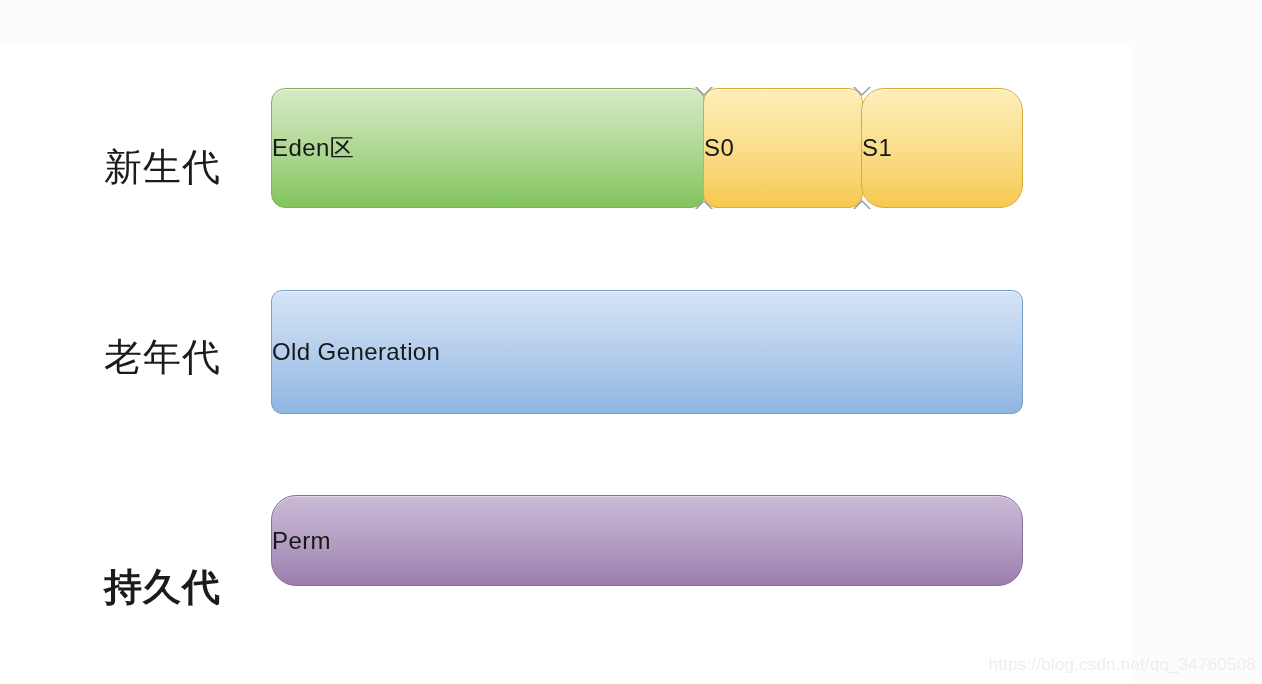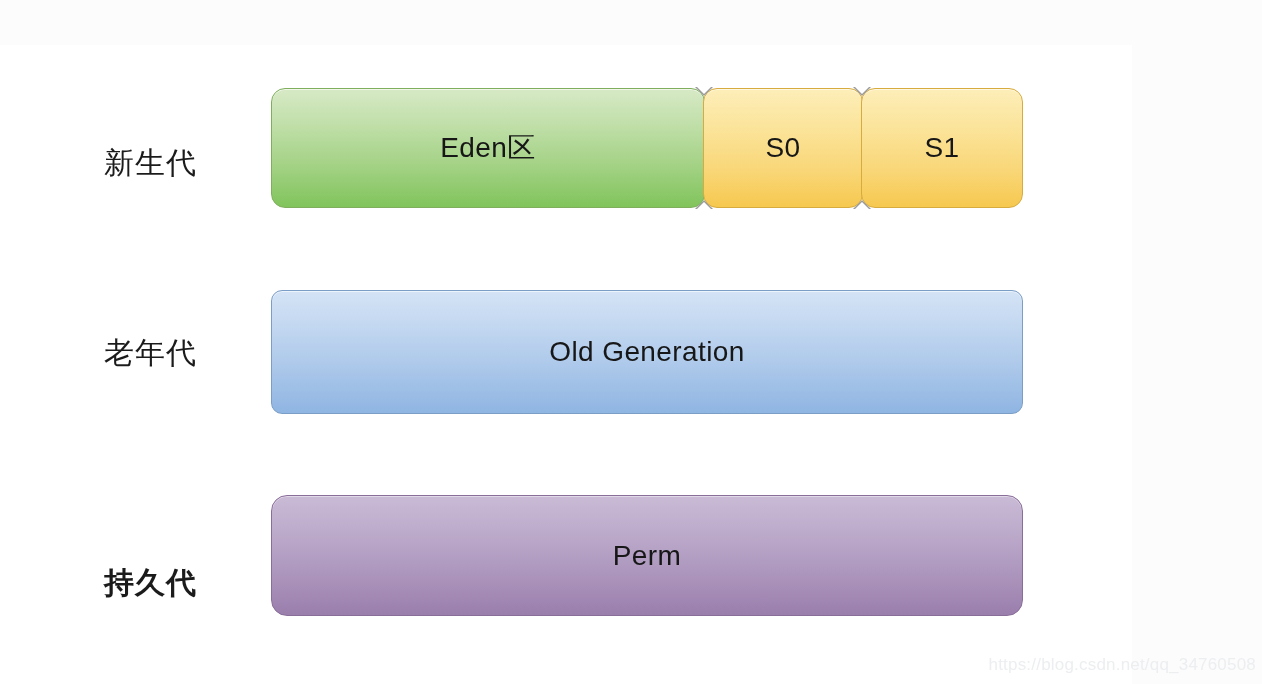--- a/index.html
+++ b/index.html
@@ -37,36 +37,35 @@
   .row {
     position: absolute;
     left: 0;
     width: 1132px;
   }
   .row-label {
     position: absolute;
     left: 104px;
     width: 160px;
     text-align: left;
-    font-size: 30px;
+    font-size: 38px;
     line-height: 1;
     color: #1b1b1b;
     letter-spacing: 1px;
     white-space: nowrap;
   }
 
   
   .mem-box {
     position: absolute;
     box-sizing: border-box;
     display: flex;
     align-items: center;
-    justify-content: center;
     border-radius: 14px;
-    font-size: 28px;
+    font-size: 24px;
     color: #171717;
     letter-spacing: .4px;
   }
   .mem-box .box-label {
     position: relative;
     z-index: 3;
     white-space: nowrap;
   }
 
   
@@ -98,21 +97,21 @@
     border-radius: 14px;
     box-shadow: inset 0 1px 0 rgba(255,255,255,.6);
   }
   .survivor1 {
     left: 590px;
     top: 0;
     width: 162px;
     height: 120px;
     background: linear-gradient(to bottom, #fdeeb9 0%, #fbe49b 32%, #f9d779 68%, #f6c84f 100%);
     border: 1px solid #d8ab3e;
-    border-radius: 14px;
+    border-radius: 23px;
     box-shadow: inset 0 1px 0 rgba(255,255,255,.6);
   }
 
   
   .notch {
     position: absolute;
     width: 0; height: 0;
     z-index: 6;
     pointer-events: none;
   }
@@ -153,24 +152,24 @@
     border: 1px solid #7b9ec6;
     border-radius: 11px;
     box-shadow: inset 0 1px 0 rgba(255,255,255,.6);
   }
 
   
   .perm-gen {
     left: 271px;
     top: 495px;
     width: 752px;
-    height: 121px;
+    height: 91px;
     background: linear-gradient(to bottom, #c9bad6 0%, #bdabcb 30%, #ac95bd 66%, #9a7eac 100%);
     border: 1px solid #8a6e9a;
-    border-radius: 16px;
+    border-radius: 25px;
     box-shadow: inset 0 1px 0 rgba(255,255,255,.45);
   }
 
   
   #watermark {
     position: absolute;
     right: 6px;
     bottom: 9px;
     font-size: 17px;
     color: #eceef0;

